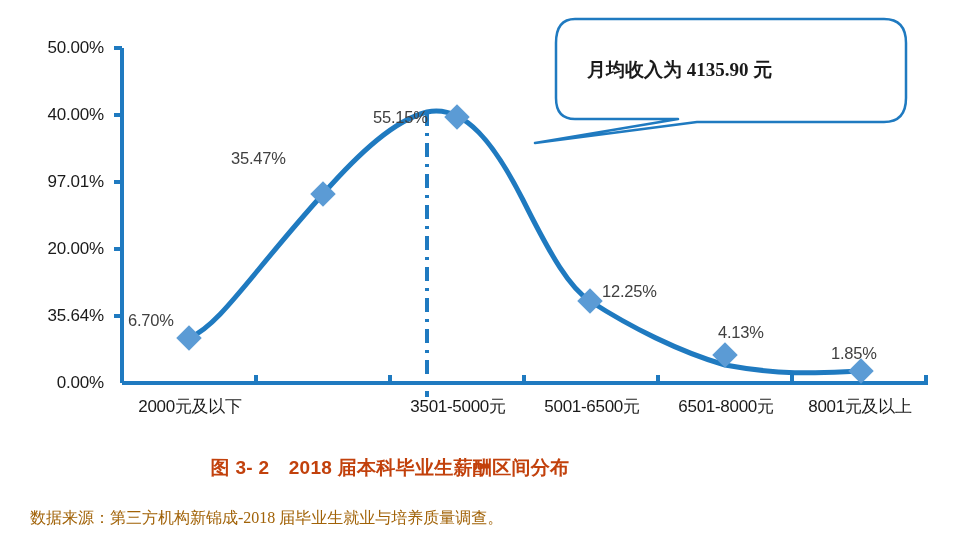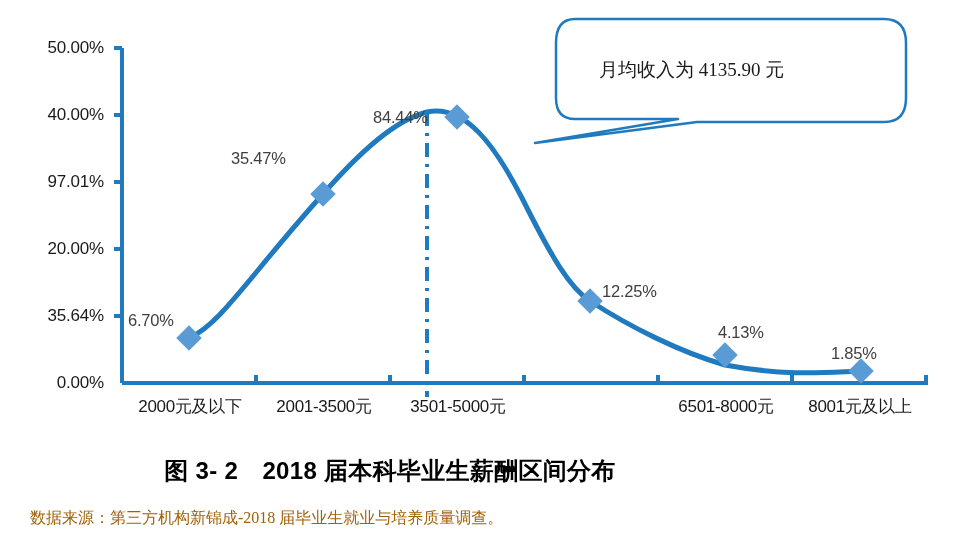--- a/index.html
+++ b/index.html
@@ -48,23 +48,23 @@
     position:absolute;
     font-size:19px;
     color:#1a1a1a;
     white-space:nowrap;
     font-family:"Liberation Serif","DejaVu Serif",serif;
   }
   .fig-title{
     position:absolute;
     left:0;top:455px;width:780px;
     text-align:center;
-    font-size:24px;
+    font-size:19px;
     font-weight:bold;
-    color:#000000;
+    color:#c2410c;
     white-space:nowrap;
     letter-spacing:0.3px;
   }
   .fig-source{
     position:absolute;
     left:30px;top:508px;
     font-size:16px;
     color:#a16207;
     white-space:nowrap;
     font-family:"Liberation Serif","DejaVu Serif",serif;
@@ -136,31 +136,31 @@
     </svg>
 
     <div class="ytick-label" style="left:8px;top:38px;">50.00%</div>
     <div class="ytick-label" style="left:8px;top:105px;">40.00%</div>
     <div class="ytick-label" style="left:8px;top:172px;">97.01%</div>
     <div class="ytick-label" style="left:8px;top:239px;">20.00%</div>
     <div class="ytick-label" style="left:8px;top:306px;">35.64%</div>
     <div class="ytick-label" style="left:8px;top:373px;">0.00%</div>
 
     <div class="xtick-label" style="left:123px;top:395px;width:134px;">2000元及以下</div>
-    <div class="xtick-label" style="left:257px;top:395px;width:134px;">2001-3500元</div>
     <div class="xtick-label" style="left:391px;top:395px;width:134px;">3501-5000元</div>
+    <div class="xtick-label" style="left:525px;top:395px;width:134px;">5001-6500元</div>
     <div class="xtick-label" style="left:659px;top:395px;width:134px;">6501-8000元</div>
     <div class="xtick-label" style="left:793px;top:395px;width:134px;">8001元及以上</div>
 
     <div class="data-label" style="left:128px;top:311px;">6.70%</div>
     <div class="data-label" style="left:231px;top:138px;margin-top:11px;">35.47%</div>
-    <div class="data-label" style="left:373px;top:108px;">84.44%</div>
+    <div class="data-label" style="left:373px;top:108px;">55.15%</div>
     <div class="data-label" style="left:602px;top:282px;">12.25%</div>
     <div class="data-label" style="left:718px;top:323px;">4.13%</div>
     <div class="data-label" style="left:831px;top:344px;">1.85%</div>
 
-    <div class="callout-text" style="left:599px;top:57px;">月均收入为 4135.90 元</div>
+    <div class="callout-text" style="left:587px;top:57px;font-weight:bold;">月均收入为 4135.90 元</div>
   </div>
 
   <div class="fig-title">图 3- 2　2018 届本科毕业生薪酬区间分布</div>
   <div class="fig-source">数据来源：第三方机构新锦成-2018 届毕业生就业与培养质量调查。</div>
 
 </div>
 
 </body></html>

